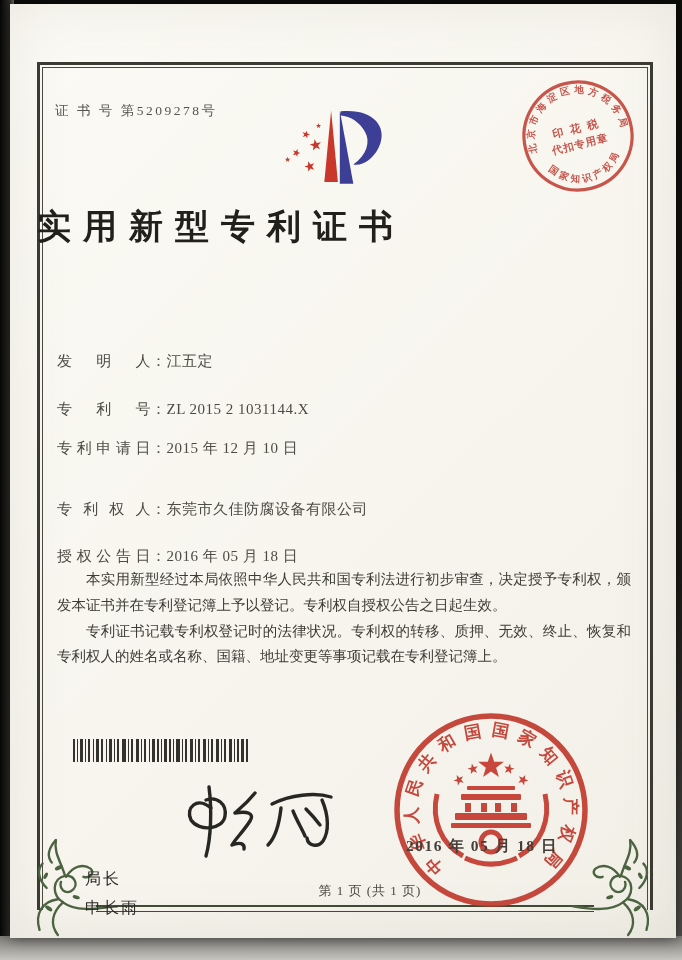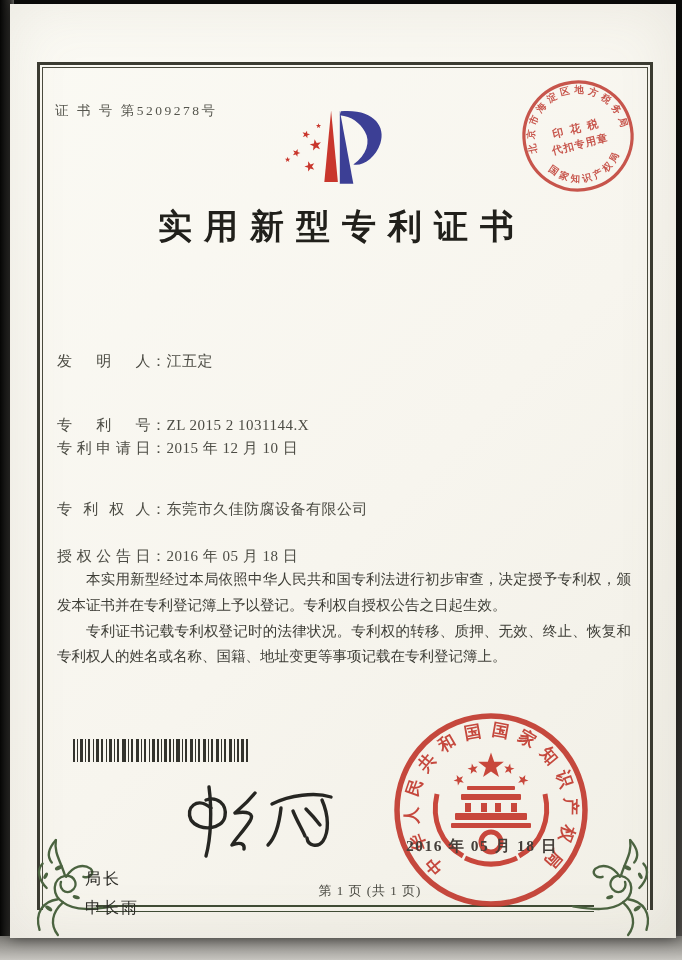--- a/index.html
+++ b/index.html
@@ -19,25 +19,25 @@
   .frame::after{content:"";position:absolute;left:2px;right:2px;top:2px;bottom:0;
          border:1px solid #4a4a3e;border-bottom:none;}
   .frame-bottom-line{position:absolute;left:86px;top:901px;width:498px;height:4px;
          border-top:2px solid #3f4b34;border-bottom:1px solid #3f4b34;}
   .ornament{position:absolute;top:830px;width:102px;height:104px;}
   .ornament.left{left:2px;}
   .ornament.right{left:562px;transform:scaleX(-1);}
   .cert-no{position:absolute;left:45px;top:98px;font-size:13.5px;letter-spacing:2.5px;
          color:#56564e;}
   .logo{position:absolute;left:266px;top:99px;}
-  .title{position:absolute;left:27px;top:200px;width:610px;margin:0;text-align:center;
+  .title{position:absolute;left:27px;top:200px;width:610px;margin:0;text-align:left;
          font-size:34px;font-weight:700;letter-spacing:12px;color:#21201b;}
   .field{position:absolute;left:47px;font-size:15px;color:#4c4c44;letter-spacing:.5px;white-space:nowrap;}
   .f-label{display:inline-block;width:94px;text-align:justify;text-align-last:justify;}
-  .f1{top:292px;} .f2{top:348px;} .f3{top:412px;} .f4{top:435px;} .f5{top:496px;} .f6{top:543px;}
+  .f1{top:292px;} .f2{top:348px;} .f3{top:396px;} .f4{top:435px;} .f5{top:496px;} .f6{top:543px;}
   .body-text{position:absolute;left:47px;top:563px;width:574px;font-size:14.5px;
          line-height:25.8px;color:#3d3d36;text-align:justify;}
   .body-text p{margin:0;text-indent:2em;}
   .barcode{position:absolute;left:63px;top:735px;}
   .director{position:absolute;left:75px;top:860px;font-family:"Liberation Sans","DejaVu Sans",sans-serif;
          font-size:16px;line-height:29px;color:#2c2c27;letter-spacing:2px;}
   .signature{position:absolute;left:165px;top:776px;}
   .main-seal{position:absolute;left:375px;top:700px;opacity:.92;}
   .seal-date{position:absolute;left:396px;top:832px;font-size:15.5px;font-weight:600;
          color:#443e39;letter-spacing:1.5px;white-space:nowrap;}

